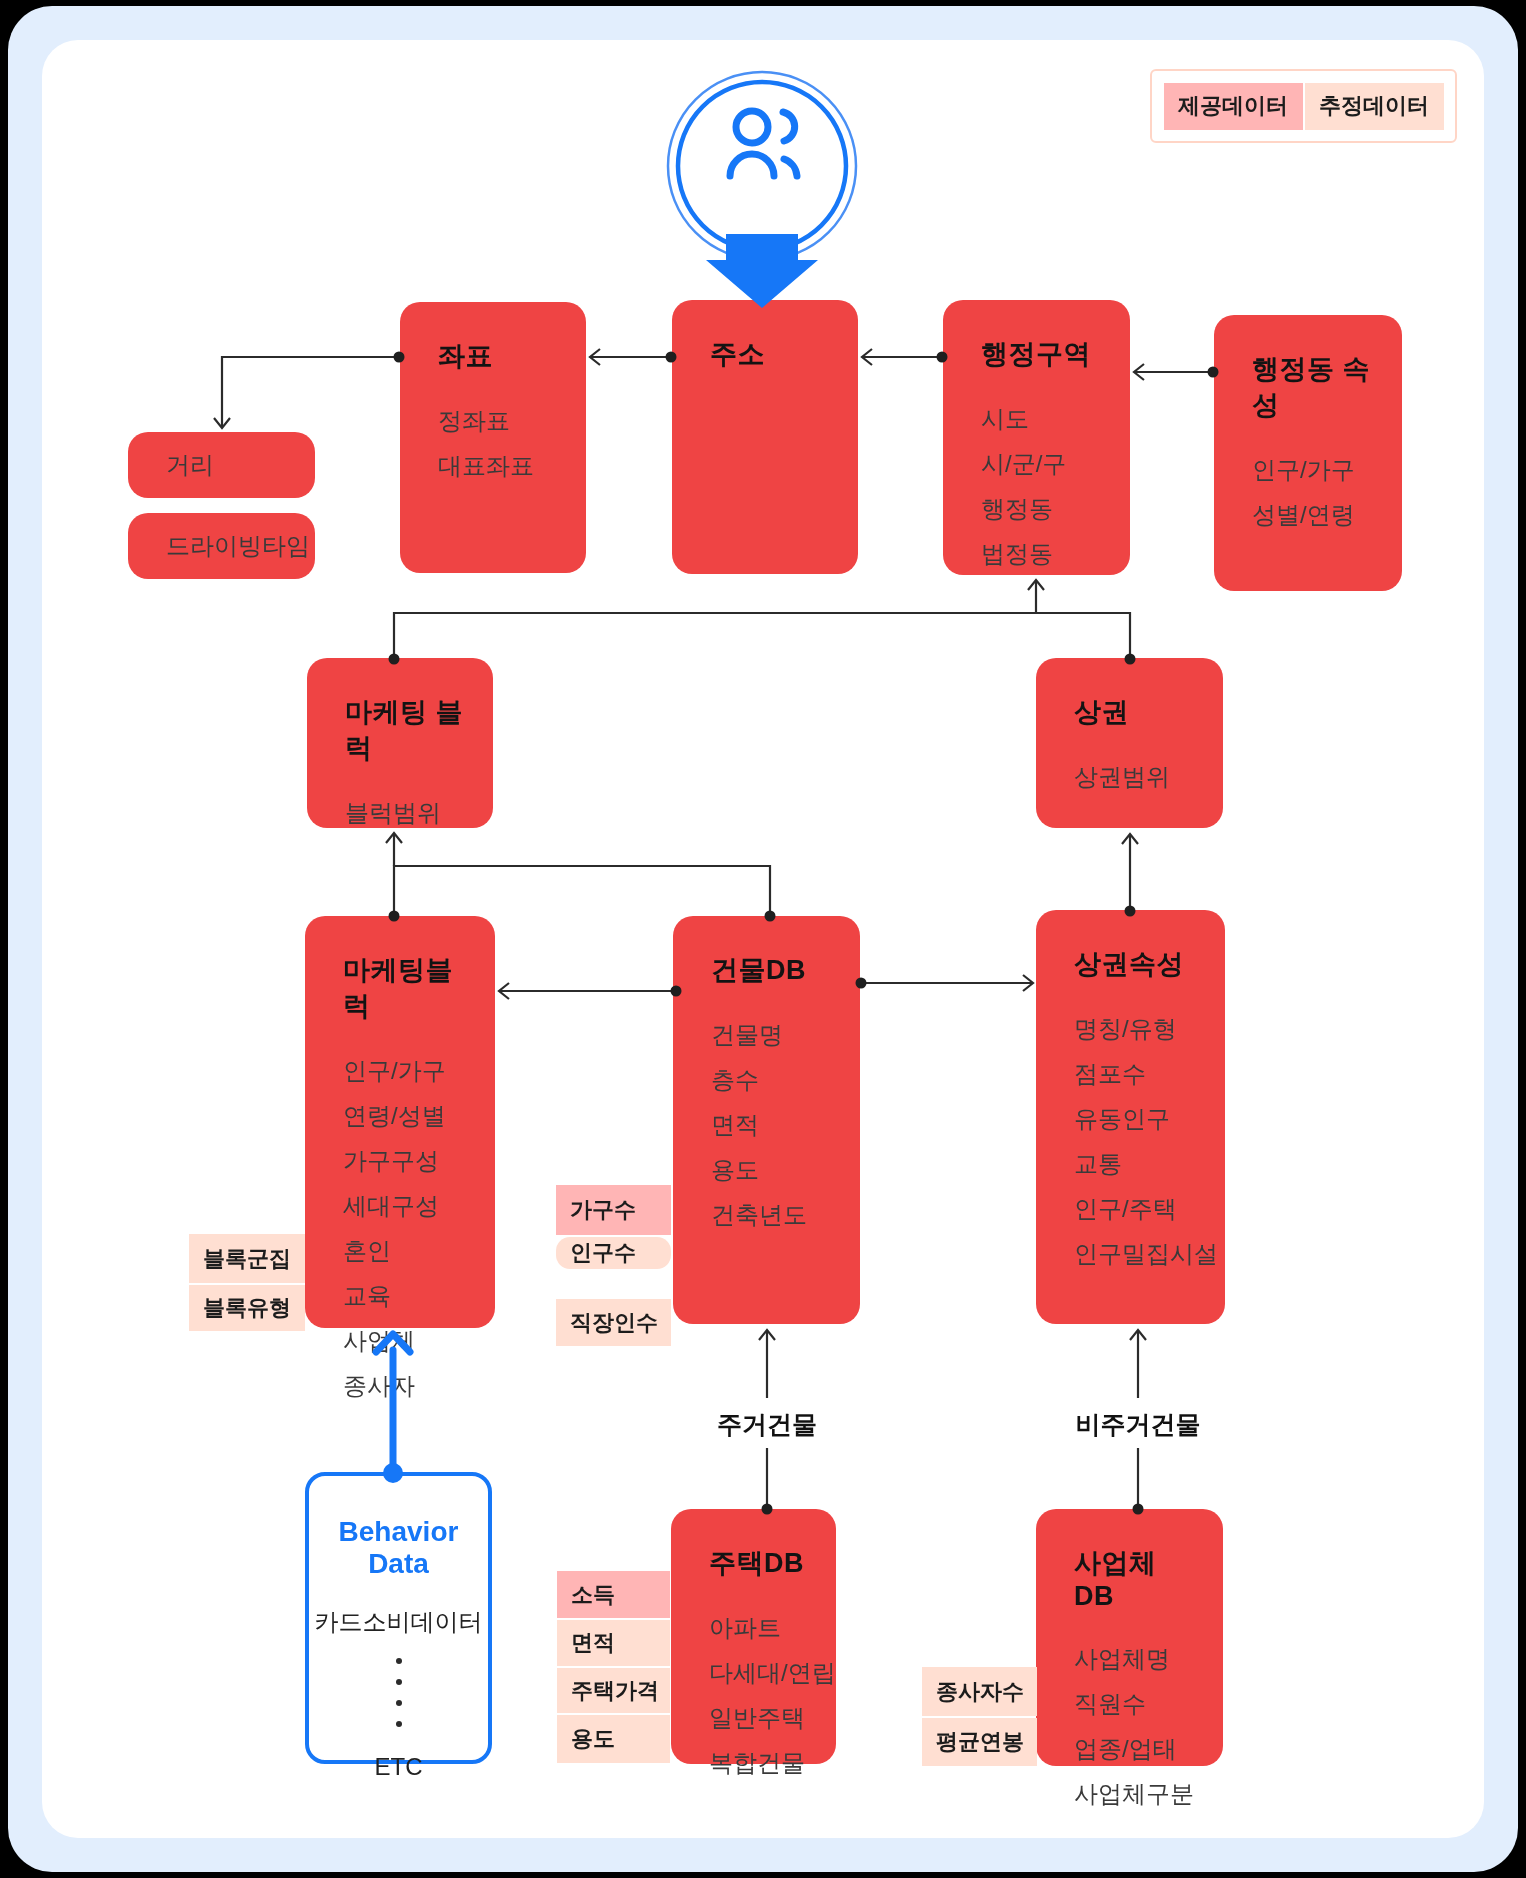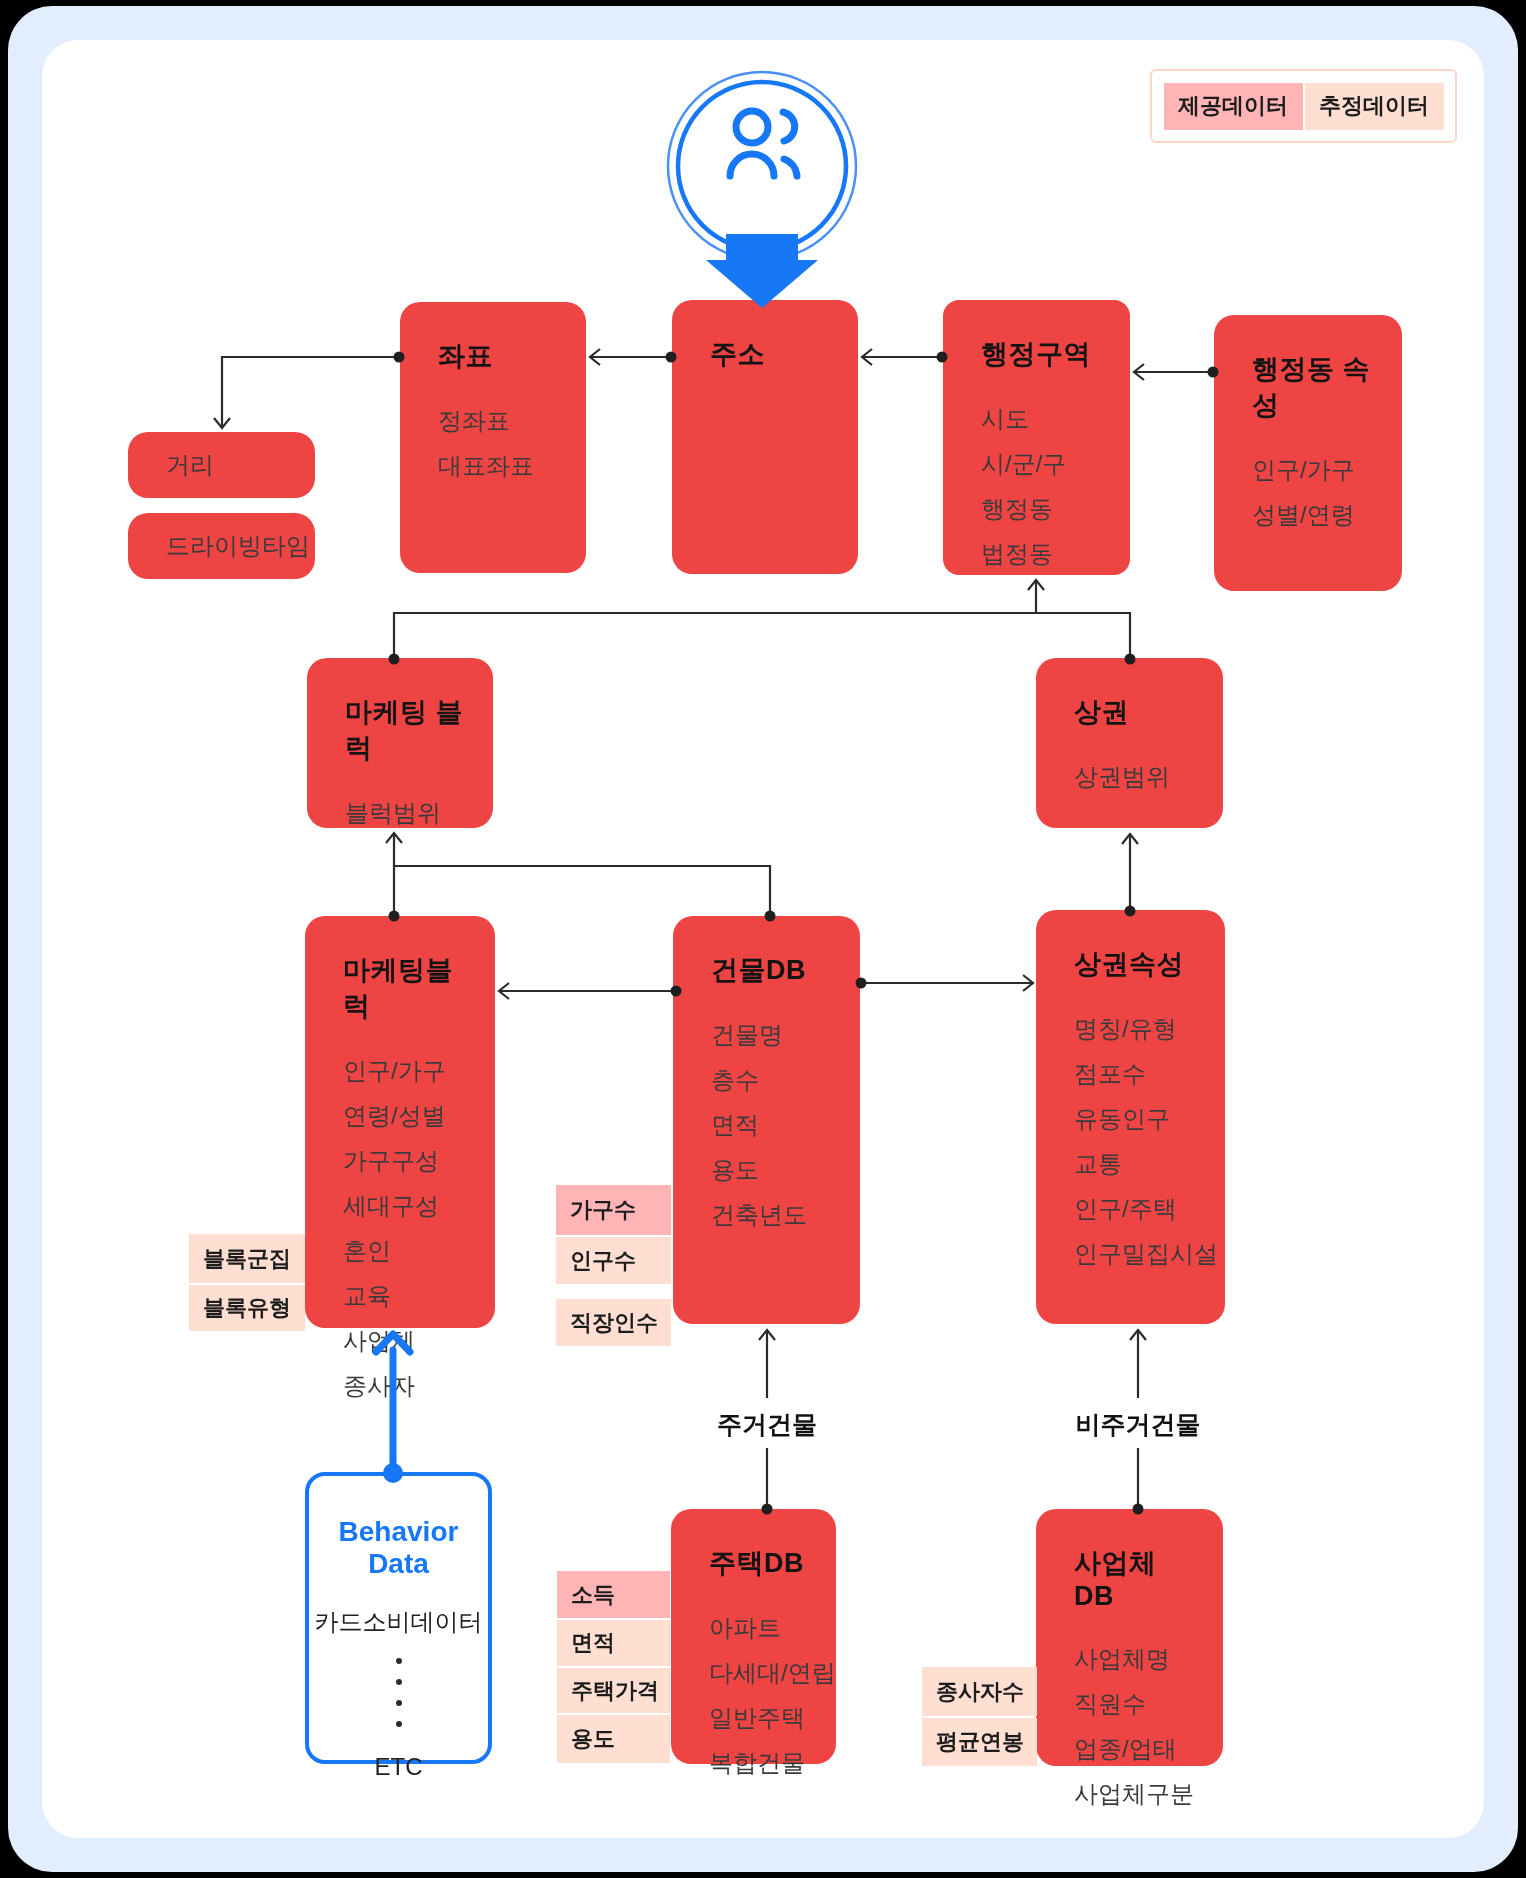--- a/index.html
+++ b/index.html
@@ -58,21 +58,21 @@
     <div class="box-items">
       <div class="box-item">정좌표</div>
       <div class="box-item">대표좌표</div>
     </div>
   </div>
 
   <div class="box" style="left:672px;top:300px;width:186px;height:274px;">
     <div class="box-title">주소</div>
   </div>
 
-  <div class="box" style="left:943px;top:300px;width:187px;height:275px;border-radius:16px;">
+  <div class="box" style="left:943px;top:300px;width:187px;height:275px;">
     <div class="box-title">행정구역</div>
     <div class="box-items">
       <div class="box-item">시도</div>
       <div class="box-item">시/군/구</div>
       <div class="box-item">행정동</div>
       <div class="box-item">법정동</div>
     </div>
   </div>
 
   <div class="box" style="left:1214px;top:315px;width:188px;height:276px;">
@@ -170,21 +170,21 @@
         <span></span>
         <span></span>
       </div>
     <div class="behavior-item">ETC</div>
   </div>
 
   <div class="tag light" style="left:189px;top:1234px;width:116px;height:49px;">블록군집</div>
   <div class="tag light" style="left:189px;top:1285px;width:116px;height:46px;">블록유형</div>
 
   <div class="tag dark" style="left:556px;top:1185px;width:115px;height:50px;">가구수</div>
-  <div class="tag light" style="left:556px;top:1237px;width:115px;height:47px;">인구수</div>
+  <div class="tag light" style="left:556px;top:1237px;width:115px;height:32px;border-radius:14px;">인구수</div>
   <div class="tag light" style="left:556px;top:1286px;width:115px;height:47px;margin-top:13px;">직장인수</div>
 
   <div class="tag dark" style="left:557px;top:1571px;width:113px;height:47px;">소득</div>
   <div class="tag light" style="left:557px;top:1620px;width:113px;height:46px;">면적</div>
   <div class="tag light" style="left:557px;top:1668px;width:113px;height:45px;">주택가격</div>
   <div class="tag light" style="left:557px;top:1715px;width:113px;height:48px;">용도</div>
 
   <div class="tag light" style="left:922px;top:1667px;width:115px;height:49px;">종사자수</div>
   <div class="tag light" style="left:922px;top:1718px;width:115px;height:48px;">평균연봉</div>
 

